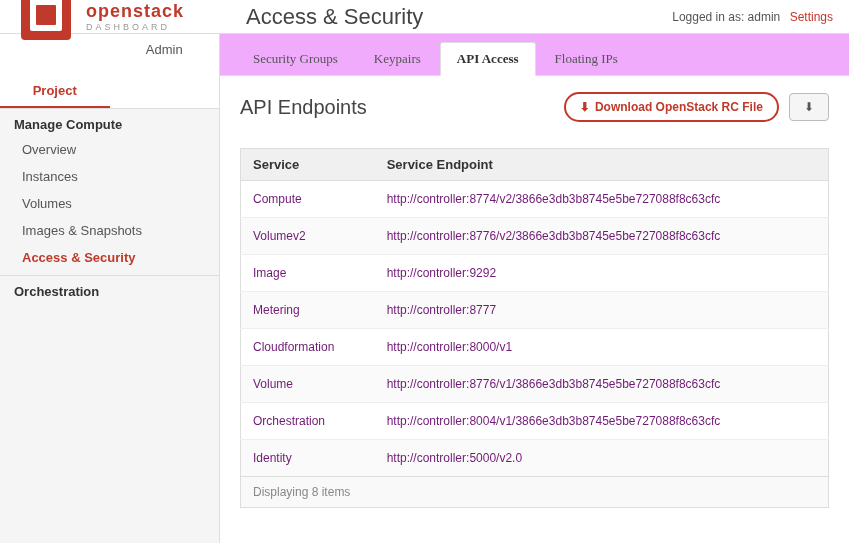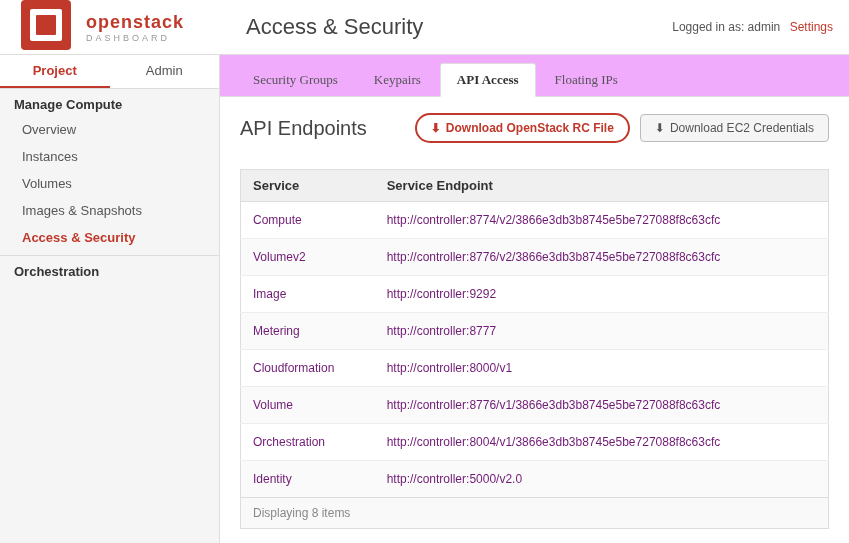--- a/index.html
+++ b/index.html
@@ -5,21 +5,21 @@
     * { box-sizing: border-box; margin: 0; padding: 0; }
     body { font-family: Arial, Helvetica, sans-serif; font-size: 13px; background: #fff; width: 849px; height: 543px; overflow: hidden; display: flex; flex-direction: column; }
 
     
     .top-header {
       background: #fff;
       border-bottom: 1px solid #ddd;
       display: flex;
       align-items: center;
       padding: 0 16px;
-      height: 55px;
+      height: 34px;
       flex-shrink: 0;
     }
     .top-header-title {
       font-size: 22px;
       color: #444;
       font-weight: normal;
       margin-left: 0;
       flex: 1;
       padding-left: 10px;
     }
@@ -61,20 +61,21 @@
       padding: 8px 0;
       font-size: 13px;
       color: #555;
       cursor: pointer;
       border-bottom: 2px solid transparent;
     }
     .sidebar-tab.active {
       color: #c0392b;
       border-bottom: 2px solid #c0392b;
       font-weight: bold;
+      margin-top: 41px;
     }
 
     .sidebar-section-label {
       font-size: 10px;
       color: #888;
       padding: 8px 14px 2px;
       text-transform: uppercase;
       letter-spacing: 1px;
     }
     .sidebar-project {
@@ -309,21 +310,20 @@
 
     <div class="page-content">
       <div class="page-actions-row">
         <div class="page-title">API Endpoints</div>
         <button class="btn btn-primary-outline">
           <span>⬇</span>
           <span>Download OpenStack RC File</span>
         </button>
         <button class="btn btn-secondary">
           <span>⬇</span>
-          <span>Download EC2 Credentials</span>
         </button>
       </div>
 
       <table class="api-table">
         <thead>
           <tr>
             <th>Service</th>
             <th>Service Endpoint</th>
           </tr>
         </thead>

